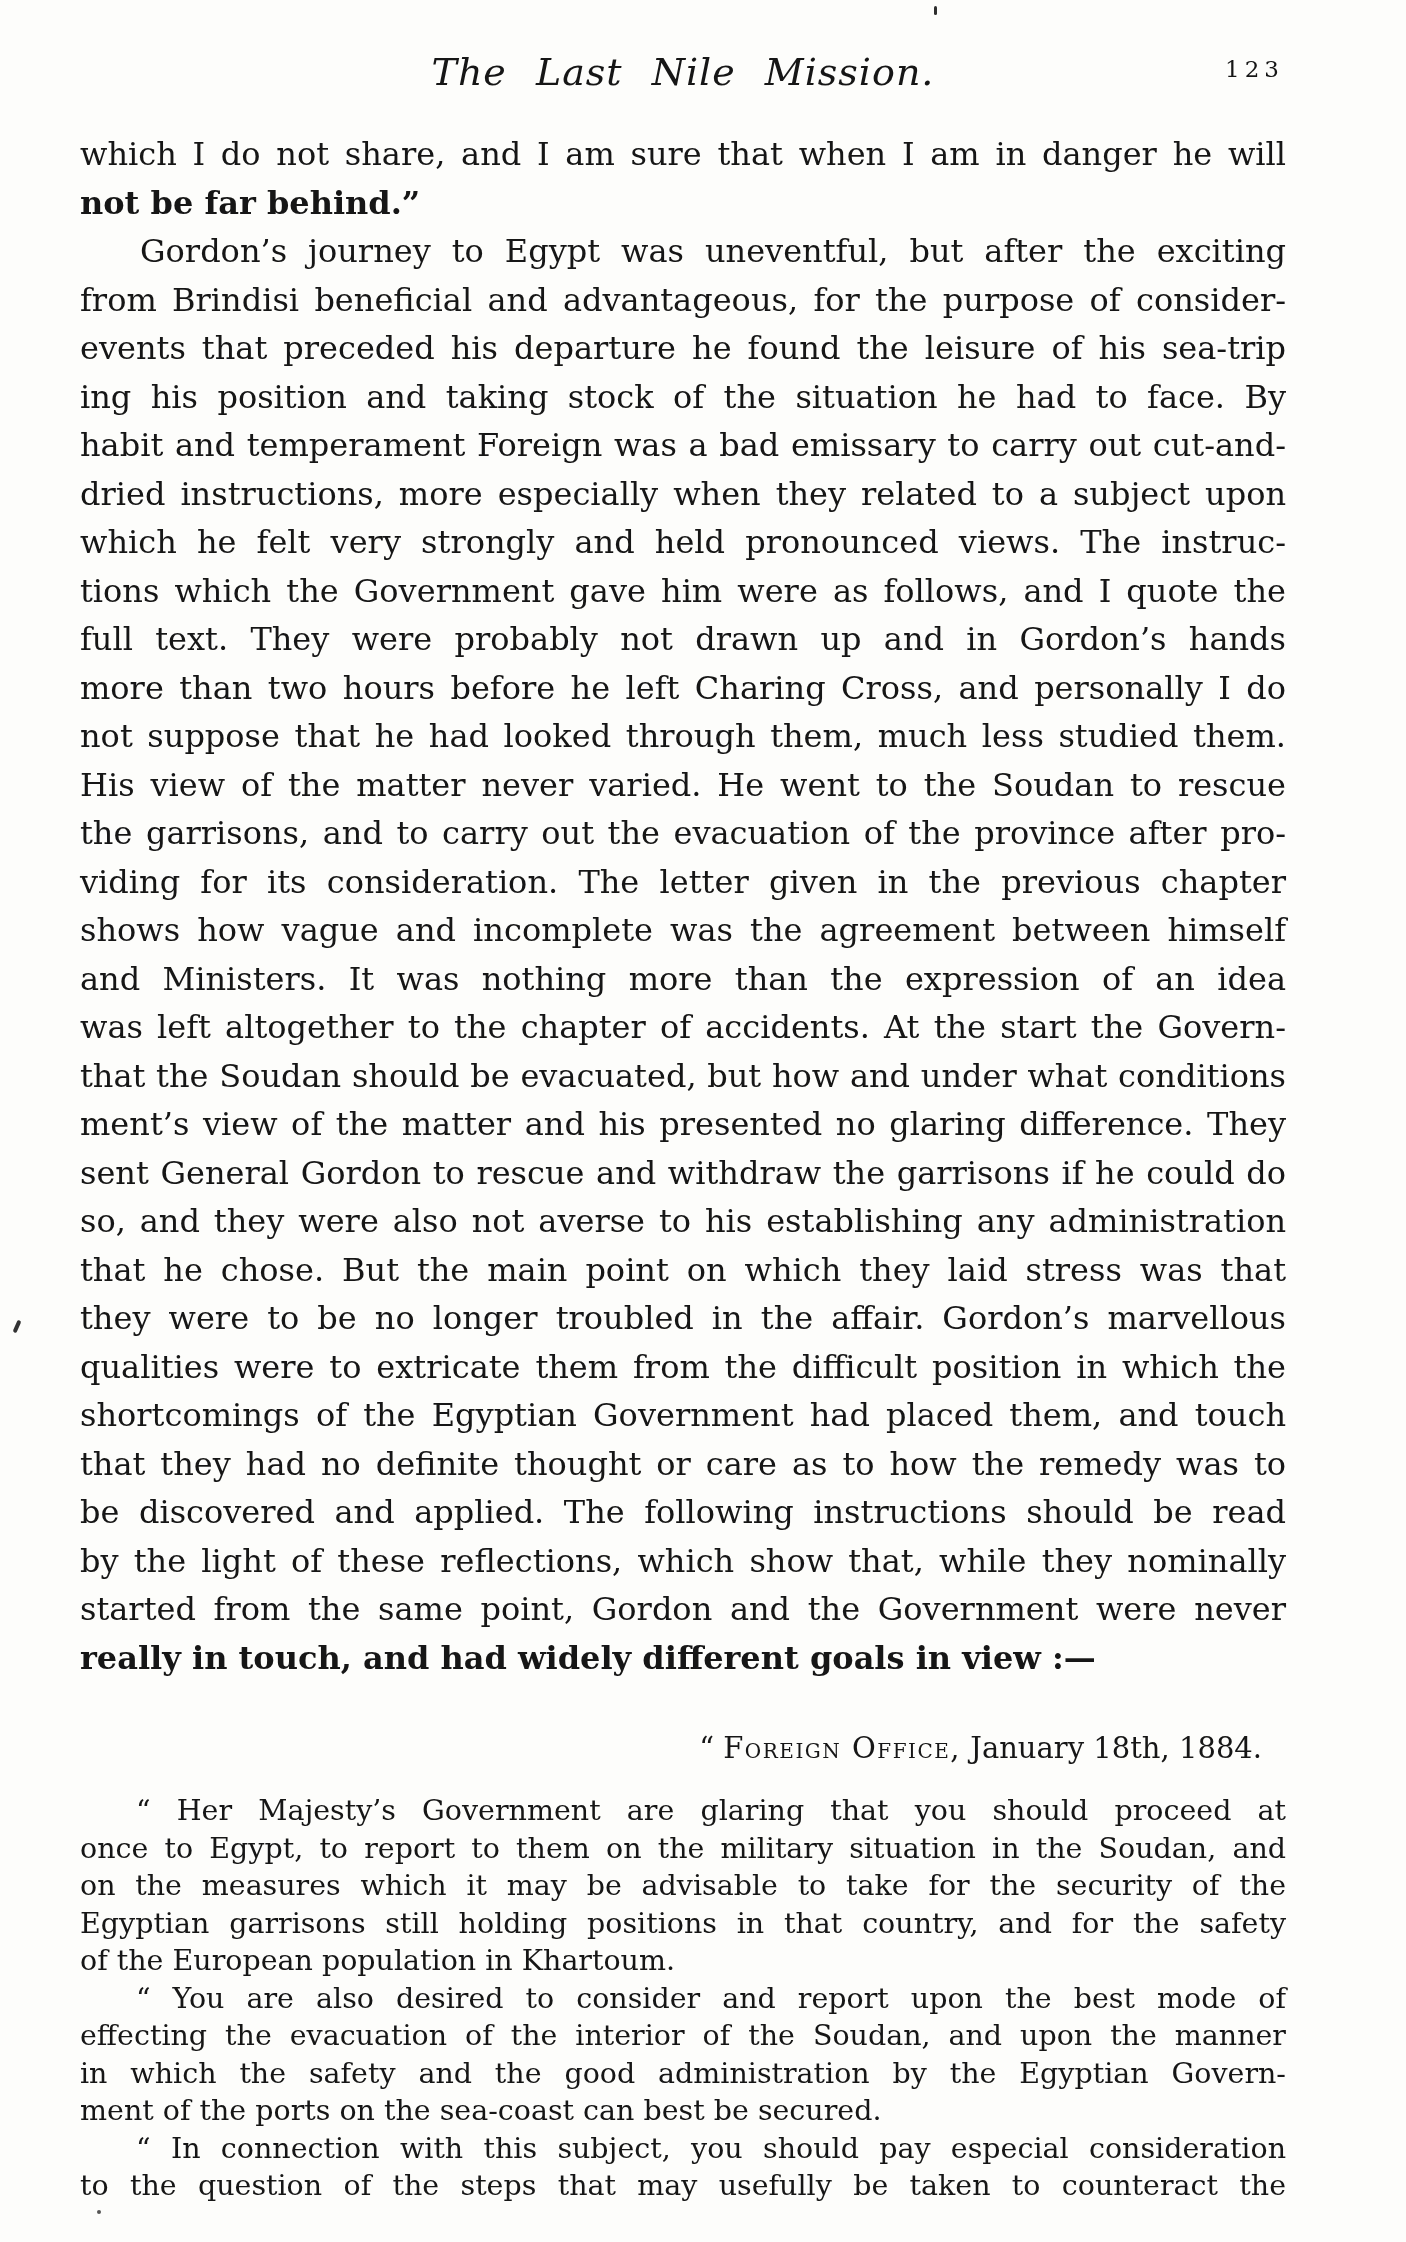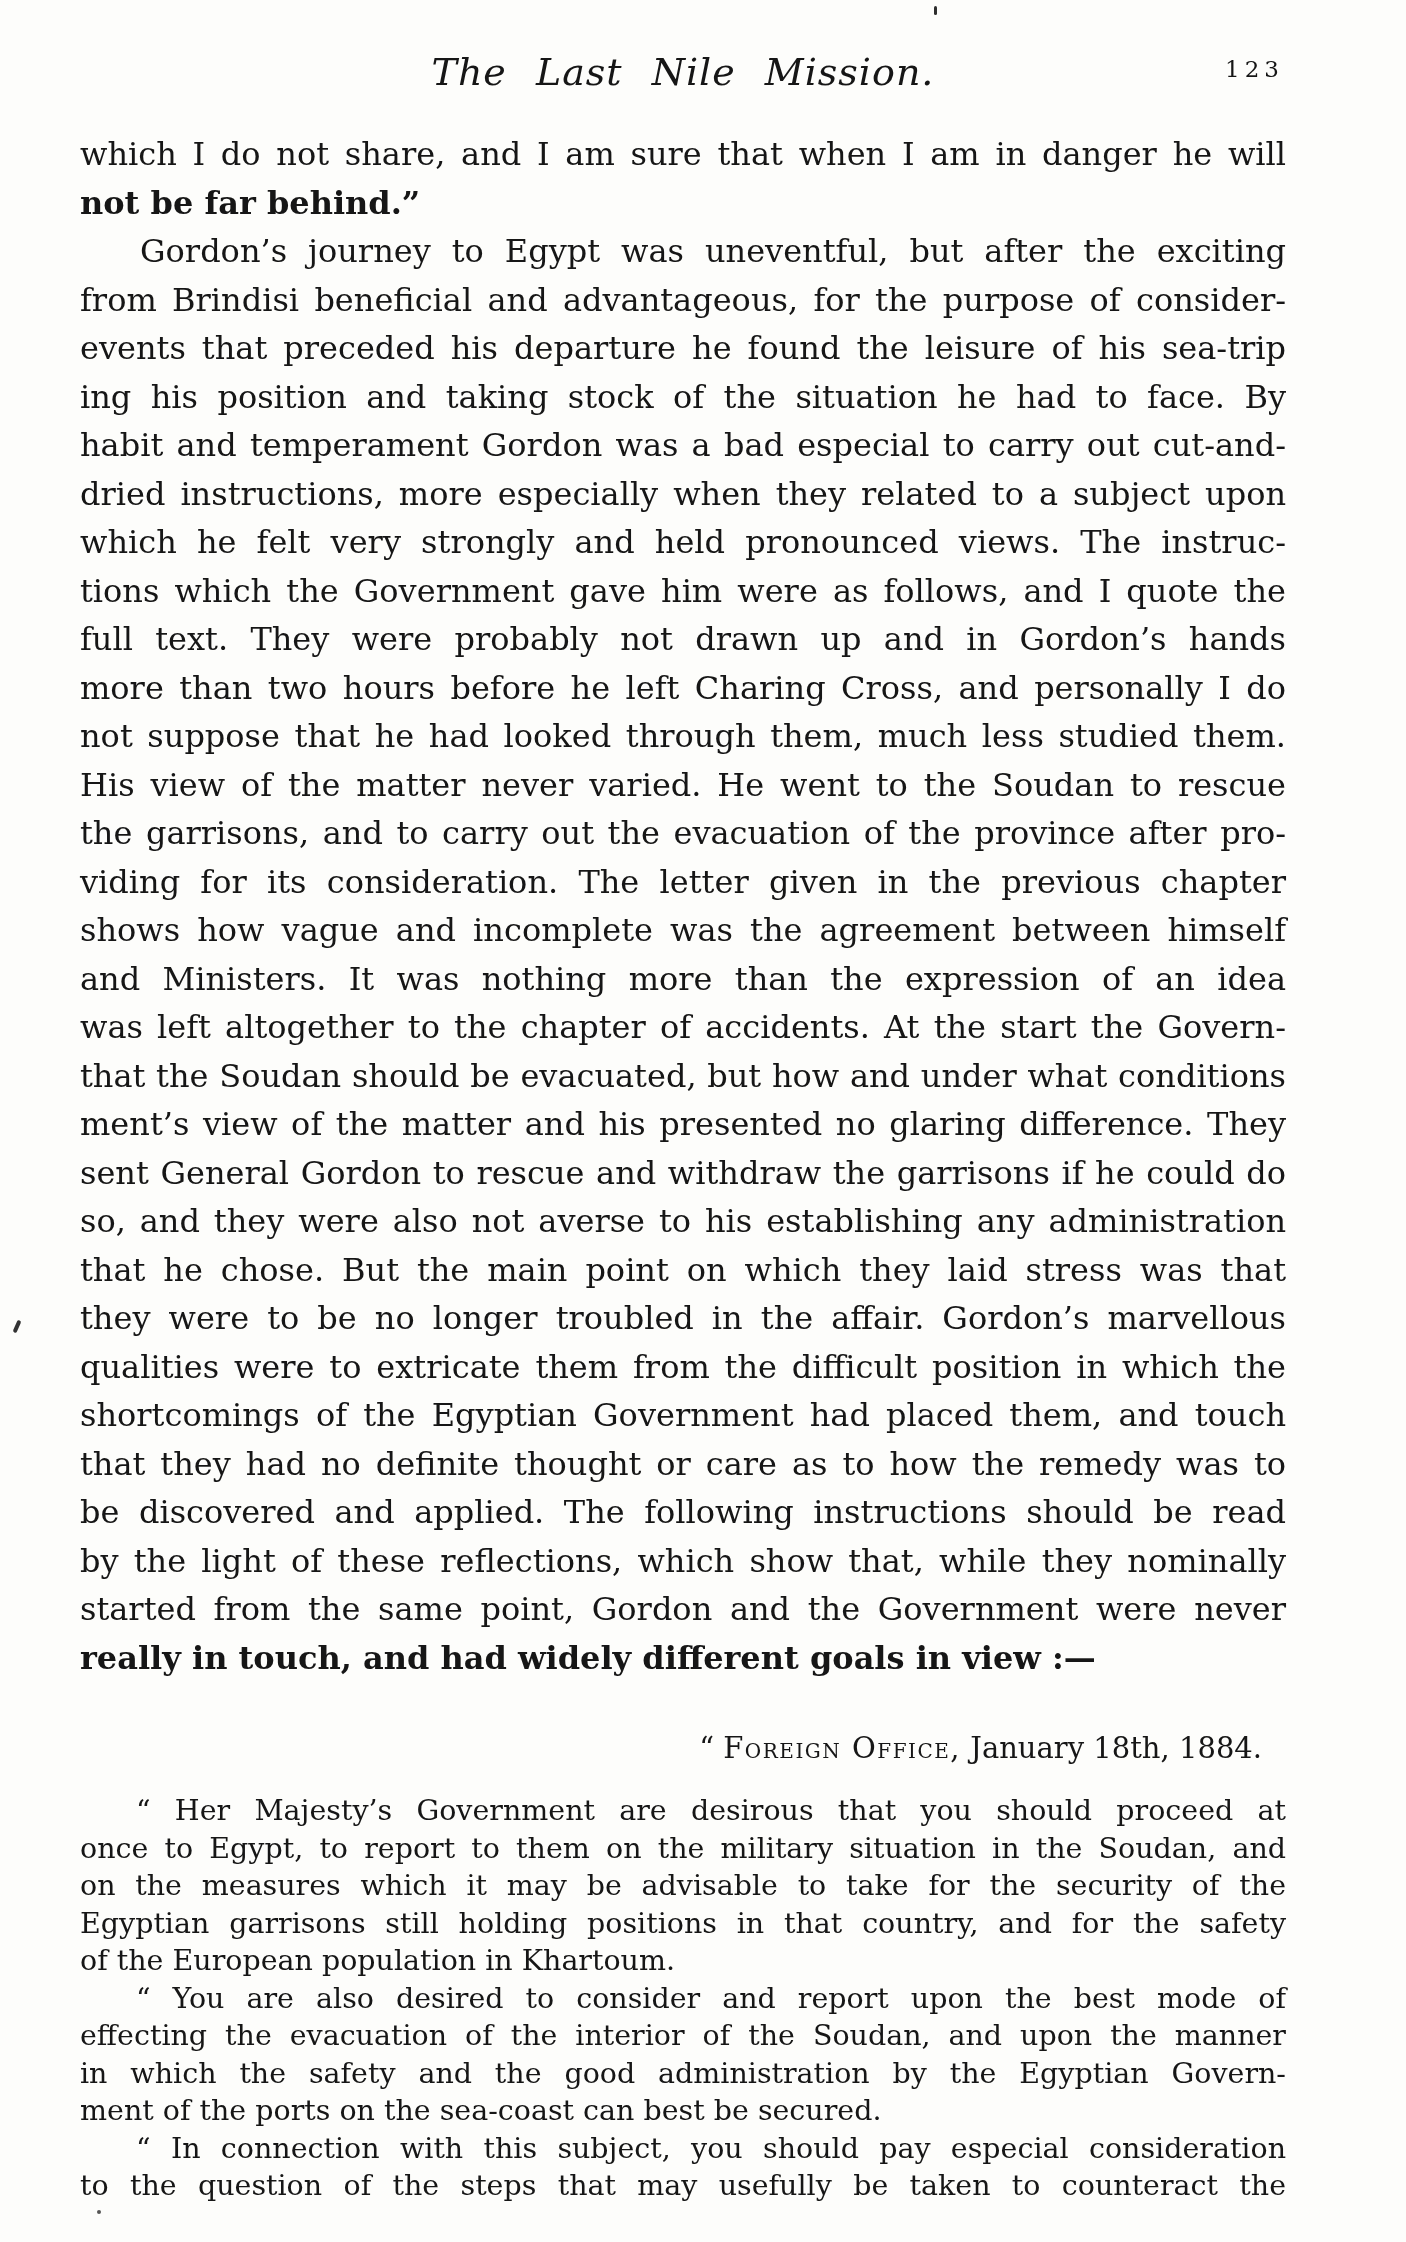--- a/index.html
+++ b/index.html
@@ -73,21 +73,21 @@
       <div class="title">The Last Nile Mission.</div>
       <div class="pagenum">123</div>
     </div>
     <div class="body-block" id="body-block">
         <div class="bline">which I do not share, and I am sure that when I am in danger he will</div>
         <div class="bline end">not be far behind.”</div>
         <div class="bline ind">Gordon’s journey to Egypt was uneventful, but after the exciting</div>
         <div class="bline">from Brindisi beneficial and advantageous, for the purpose of consider-</div>
         <div class="bline">events that preceded his departure he found the leisure of his sea-trip</div>
         <div class="bline">ing his position and taking stock of the situation he had to face.  By</div>
-        <div class="bline">habit and temperament Gordon was a bad especial to carry out cut-and-</div>
+        <div class="bline">habit and temperament Foreign was a bad emissary to carry out cut-and-</div>
         <div class="bline">dried instructions, more especially when they related to a subject upon</div>
         <div class="bline">which he felt very strongly and held pronounced views.  The instruc-</div>
         <div class="bline">tions which the Government gave him were as follows, and I quote the</div>
         <div class="bline">full text.  They were probably not drawn up and in Gordon’s hands</div>
         <div class="bline">more than two hours before he left Charing Cross, and personally I do</div>
         <div class="bline">not suppose that he had looked through them, much less studied them.</div>
         <div class="bline">His view of the matter never varied.  He went to the Soudan to rescue</div>
         <div class="bline">the garrisons, and to carry out the evacuation of the province after pro-</div>
         <div class="bline">viding for its consideration.  The letter given in the previous chapter</div>
         <div class="bline">shows how vague and incomplete was the agreement between himself</div>
@@ -102,21 +102,21 @@
         <div class="bline">qualities were to extricate them from the difficult position in which the</div>
         <div class="bline">shortcomings of the Egyptian Government had placed them, and touch</div>
         <div class="bline">that they had no definite thought or care as to how the remedy was to</div>
         <div class="bline">be discovered and applied.  The following instructions should be read</div>
         <div class="bline">by the light of these reflections, which show that, while they nominally</div>
         <div class="bline">started from the same point, Gordon and the Government were never</div>
         <div class="bline end">really in touch, and had widely different goals in view :—</div>
       </div>
     <div class="dateline"><span>“ </span><span class="sc">Foreign Office,</span> <span class="it">January 18th, 1884.</span></div>
     <div class="letter-block" id="letter-block">
-        <div class="lline ind">“ Her  Majesty’s  Government  are  desirous  that  you  should  proceed  at</div>
+        <div class="lline ind">“ Her  Majesty’s  Government  are  glaring  that  you  should  proceed  at</div>
         <div class="lline">once to Egypt, to report to them on the military situation in the Soudan, and</div>
         <div class="lline">on the measures which it may be advisable to take for the security of the</div>
         <div class="lline">Egyptian garrisons still holding positions in that country, and for the safety</div>
         <div class="lline end">of the European population in Khartoum.</div>
         <div class="lline ind">“ You are also desired to consider and report upon the best mode of</div>
         <div class="lline">effecting the evacuation of the interior of the Soudan, and upon the manner</div>
         <div class="lline">in which the safety and the good administration by the Egyptian Govern-</div>
         <div class="lline end">ment of the ports on the sea-coast can best be secured.</div>
         <div class="lline ind">“ In connection with this subject, you should pay especial consideration</div>
         <div class="lline">to the question of the steps that may usefully be taken to counteract the</div>

